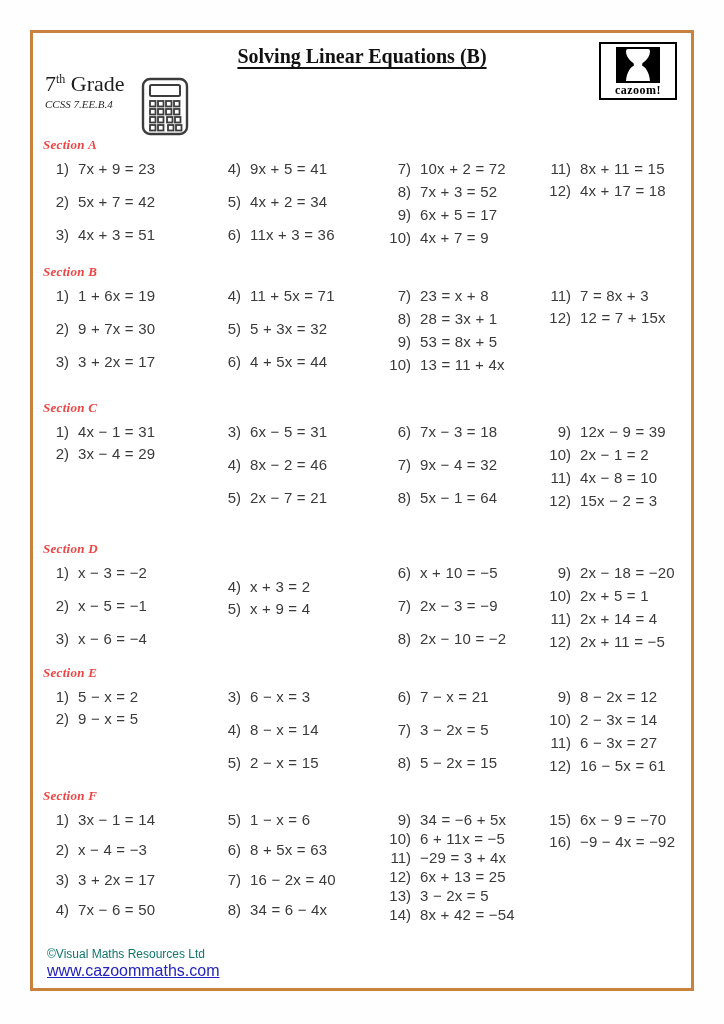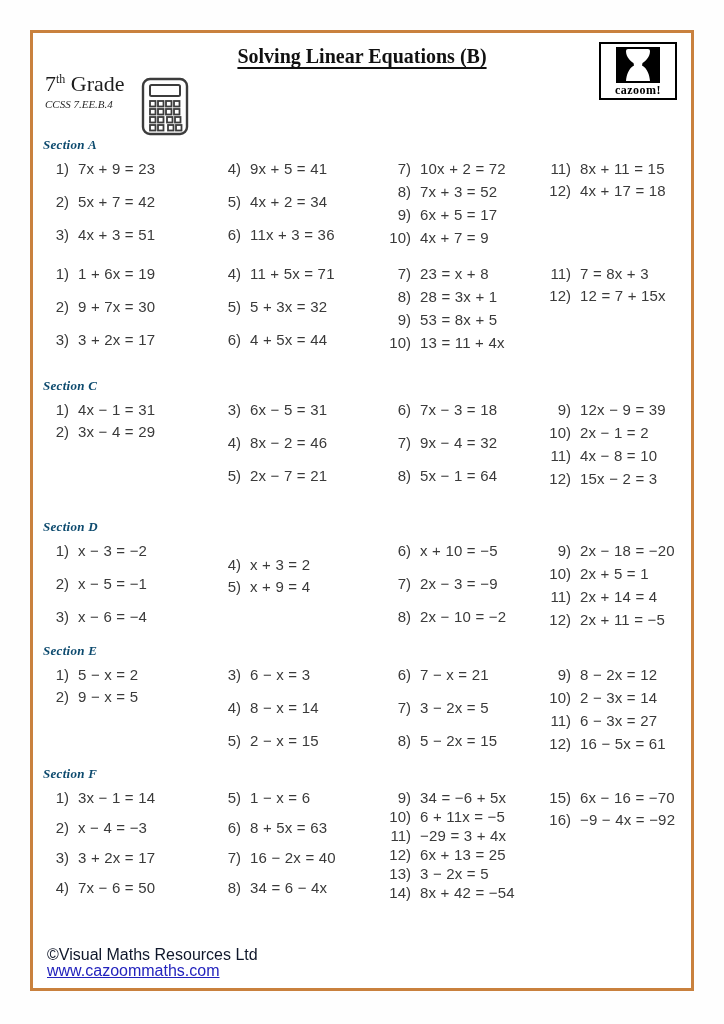--- a/index.html
+++ b/index.html
@@ -20,42 +20,42 @@
            font-family:"Liberation Serif", serif; font-style:italic; font-size:15px; color:#1c1c1c; }
   .calc { position:absolute; left:107px; top:44px; }
   .logo-box { position:absolute; right:14px; top:9px; width:78px; height:58px; border:2px solid #000;
               background:#fff; display:flex; flex-direction:column; align-items:center; padding-top:3px; }
   .logo-square { width:44px; height:38px; background:#000; display:flex; align-items:center; justify-content:center; }
   .logo-text { font-family:"Liberation Serif", serif; font-weight:bold; font-size:12px; color:#000; letter-spacing:.5px; }
 
   
   .content { padding:0 0 0 10px; }
   .section-title { font-family:"Liberation Serif", serif; font-weight:bold; font-style:italic;
-                   font-size:13px; color:#0c4a6e; height:16px; margin-bottom:6px; letter-spacing:.3px; }
+                   font-size:13px; color:#ef4444; height:16px; margin-bottom:6px; letter-spacing:.3px; }
   .cols { display:grid; grid-template-columns:172px 170px 160px 1fr; }
   .col { display:flex; flex-direction:column; align-items:flex-start; }
   .row { display:flex; line-height:19px; font-size:15px; color:#3a3a3a; white-space:nowrap; }
   .num { width:26px; text-align:right; margin-right:9px; flex:none; }
   .eq  { letter-spacing:.2px; }
   .col.loose  .row { margin-bottom:14px; }
   .col.duo    .row { margin-bottom:3px; }
   .col.medium .row { margin-bottom:4px; }
   .col.tight  .row { margin-bottom:0; }
   .section-0 { margin-bottom:6px; }
   .section-1 { margin-bottom:15px; }
   .section-2 { margin-bottom:20px; }
   .section-3 { margin-bottom:3px; }
   .section-4 { margin-bottom:2px; }
   .section-3 .col-2 { padding-top:14px; }
   .section-5 .col-1 .row, .section-5 .col-2 .row { margin-bottom:11px; }
 
   
   .footer { position:absolute; left:14px; right:16px; bottom:8px; display:flex;
             justify-content:space-between; align-items:flex-end; }
-  .copyright { font-size:16px; color:#0f172a; line-height:15px; }
+  .copyright { font-size:12px; color:#0f766e; line-height:15px; }
   .site-link { font-size:16px; color:#2323bd; text-decoration:underline; line-height:15px; display:inline-block; }
   .breadcrumb { font-size:12px; color:#333; }
   .breadcrumb .sep { display:inline-block; margin:0 11px; color:#555; }
   .breadcrumb sup { font-size:8px; }
 </style>
 </head>
 <body>
 
 <div class="page">
   <div class="frame">
@@ -159,20 +159,21 @@
                 <span class="eq">8x + 11 = 15</span>
               </div>
               <div class="row">
                 <span class="num">12)</span>
                 <span class="eq">4x + 17 = 18</span>
               </div>
             </div>
           </div>
         </div>
         <div class="section section-1">
+          <div class="section-title">Section B</div>
           <div class="cols">
             <div class="col col-1 loose">
               <div class="row">
                 <span class="num">1)</span>
                 <span class="eq">1 + 6x = 19</span>
               </div>
               <div class="row">
                 <span class="num">2)</span>
                 <span class="eq">9 + 7x = 30</span>
               </div>
@@ -469,21 +470,21 @@
                 <span class="eq">3 − 2x = 5</span>
               </div>
               <div class="row">
                 <span class="num">14)</span>
                 <span class="eq">8x + 42 = −54</span>
               </div>
             </div>
             <div class="col col-4 duo">
               <div class="row">
                 <span class="num">15)</span>
-                <span class="eq">6x − 16 = −70</span>
+                <span class="eq">6x − 9 = −70</span>
               </div>
               <div class="row">
                 <span class="num">16)</span>
                 <span class="eq">−9 − 4x = −92</span>
               </div>
             </div>
           </div>
         </div>
       </div>
 

